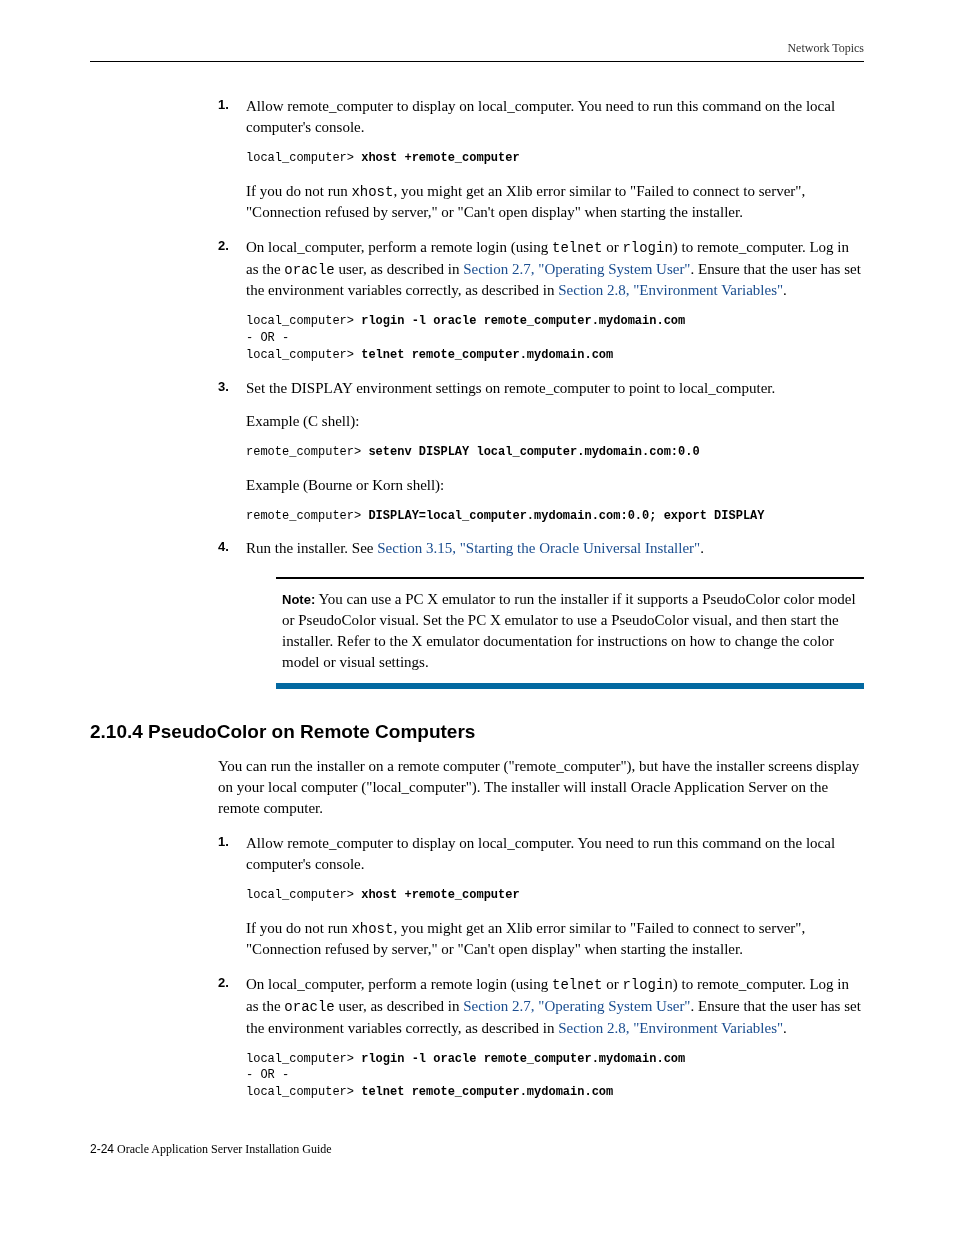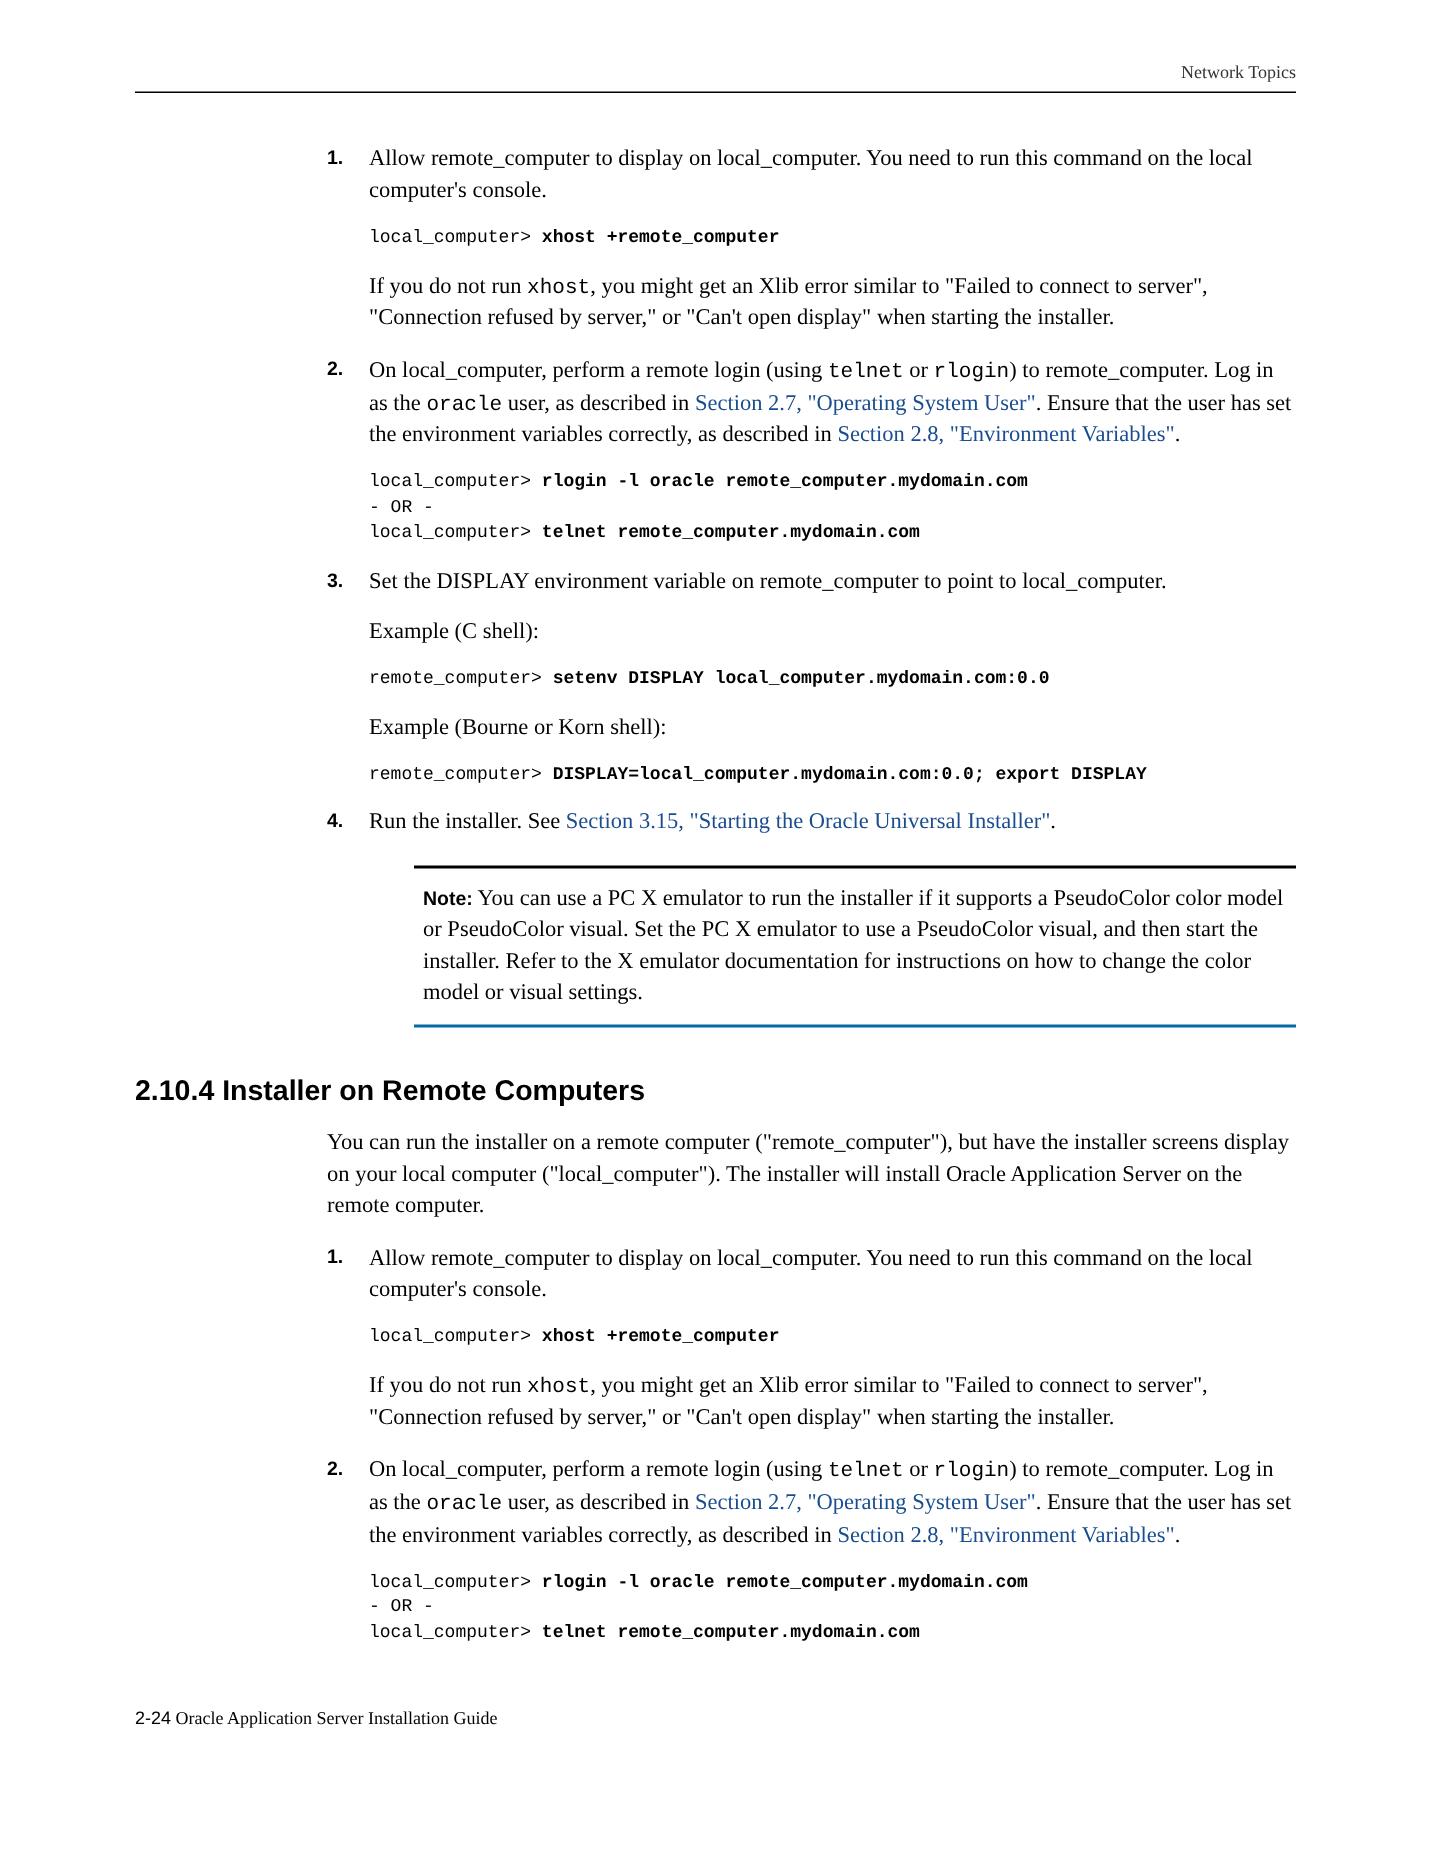--- a/index.html
+++ b/index.html
@@ -60,21 +60,21 @@
     font-family: "Courier New", Courier, monospace;
     font-size: 14px;
     margin-top: 26px;
   }
   a.link {
     color: #1a4d8f;
     text-decoration: none;
   }
   .note-box {
     border-top: 2px solid #000;
-    border-bottom: 2px solid #0369a1;
+    border-bottom: 6px solid #0369a1;
     padding: 10px 6px 10px 6px;
     margin: 18px 0 30px 30px;
   }
   .note-box .note-label {
     font-family: Helvetica, Arial, sans-serif;
     font-weight: bold;
     font-size: 13px;
   }
   h2.section-heading {
     font-family: Helvetica, Arial, sans-serif;
@@ -119,41 +119,41 @@
     <li>
       <span class="num">2.</span>
       <p><span>On local_computer, perform a remote login (using </span><span class="inline-code">telnet</span><span> or </span><span class="inline-code">rlogin</span><span>) to remote_computer. Log in as the </span><span class="inline-code">oracle</span><span> user, as described in </span><a class="link">Section 2.7, "Operating System User"</a><span>. Ensure that the user has set the environment variables correctly, as described in </span><a class="link">Section 2.8, "Environment Variables"</a><span>.</span></p>
       <div class="code-block"><span>local_computer&gt; </span><span class="bold">rlogin -l oracle remote_computer.mydomain.com</span>
 <span>- OR -</span>
 <span>local_computer&gt; </span><span class="bold">telnet remote_computer.mydomain.com</span></div>
     </li>
 
     <li>
       <span class="num">3.</span>
-      <p>Set the DISPLAY environment variable on remote_computer to point to local_computer.</p>
+      <p>Set the DISPLAY environment settings on remote_computer to point to local_computer.</p>
       <p>Example (C shell):</p>
       <div class="code-block"><span>remote_computer&gt; </span><span class="bold">setenv DISPLAY local_computer.mydomain.com:0.0</span></div>
       <p>Example (Bourne or Korn shell):</p>
       <div class="code-block"><span>remote_computer&gt; </span><span class="bold">DISPLAY=local_computer.mydomain.com:0.0; export DISPLAY</span></div>
     </li>
 
     <li>
       <span class="num">4.</span>
       <p><span>Run the installer. See </span><a class="link">Section 3.15, "Starting the Oracle Universal Installer"</a><span>.</span></p>
 
       <div class="note-box">
         <span class="note-label">Note:</span><span>   You can use a PC X emulator to run the installer if it supports a PseudoColor color model or PseudoColor visual. Set the PC X emulator to use a PseudoColor visual, and then start the installer. Refer to the X emulator documentation for instructions on how to change the color model or visual settings.</span>
       </div>
     </li>
 
   </ol>
 </div>
 
 <div class="section-wrap">
-  <h2 class="section-heading">2.10.4  Installer on Remote Computers</h2>
+  <h2 class="section-heading">2.10.4  PseudoColor on Remote Computers</h2>
   <p class="intro-para">You can run the installer on a remote computer ("remote_computer"), but have the installer screens display on your local computer ("local_computer"). The installer will install Oracle Application Server on the remote computer.</p>
 
   <div class="content">
     <ol class="main-list">
 
       <li>
         <span class="num">1.</span>
         <p>Allow remote_computer to display on local_computer. You need to run this command on the local computer's console.</p>
         <div class="code-block"><span>local_computer&gt; </span><span class="bold">xhost +remote_computer</span></div>
         <p><span>If you do not run </span><span class="inline-code">xhost</span><span>, you might get an Xlib error similar to "Failed to connect to server", "Connection refused by server," or "Can't open display" when starting the installer.</span></p>

